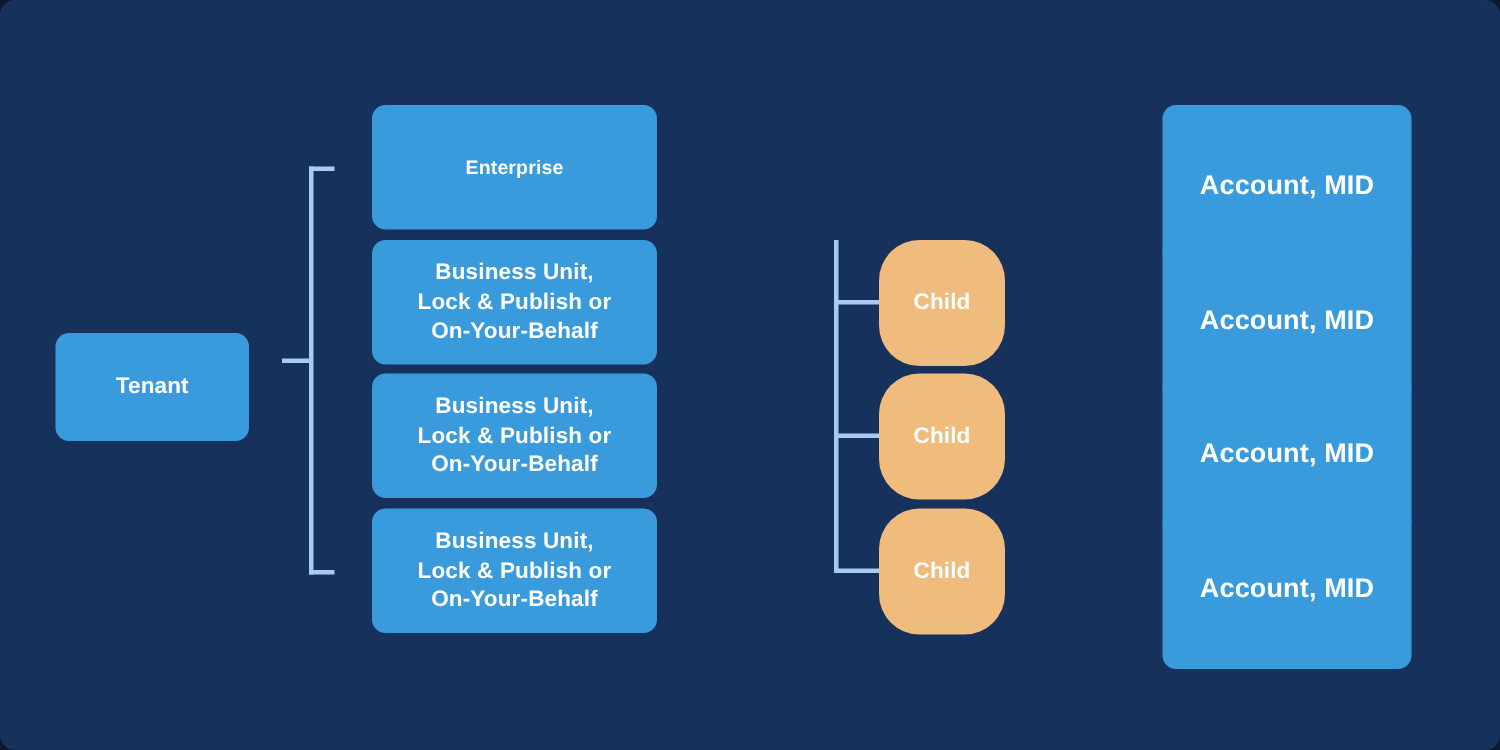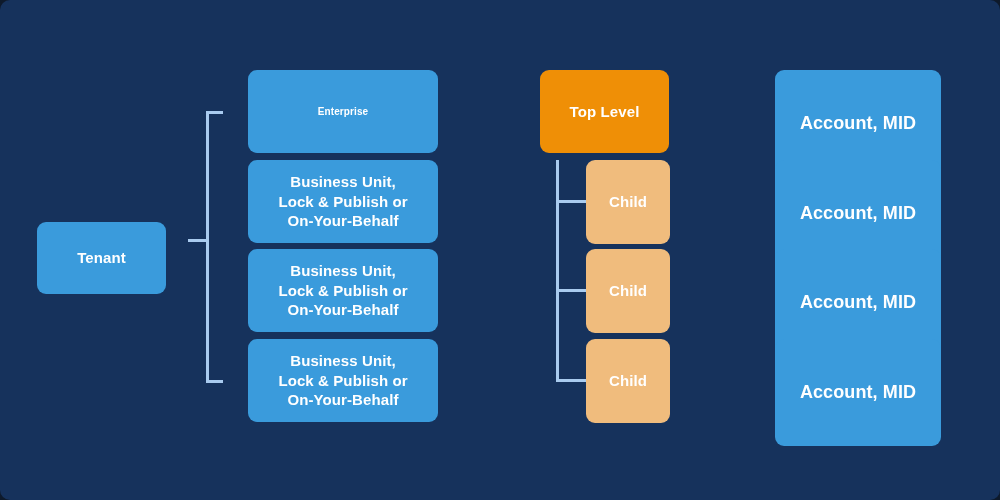--- a/index.html
+++ b/index.html
@@ -47,28 +47,28 @@
   }
 
   
   .tenant {
     left: 37px;  top: 222px;  width: 129px; height: 72px;
     font-size: 15px;
   }
 
   
   .col-bu { left: 248px; width: 190px; }
-  .bu-1 { top: 70px;  height: 83px; font-size: 10px; }
+  .bu-1 { top: 70px;  height: 83px; font-size: 13px; }
   .bu-2 { top: 160px; height: 83px; font-size: 15px; }
   .bu-3 { top: 249px; height: 83px; font-size: 15px; }
   .bu-4 { top: 339px; height: 83px; font-size: 15px; }
 
   
   .toplevel { left: 540px; top: 70px; width: 129px; height: 83px; font-size: 15px; }
-  .child { left: 586px; width: 84px; height: 84px; font-size: 15px; }
+  .child { left: 586px; width: 84px; height: 84px; font-size: 15px; border-radius: 27px; }
   .child-1 { top: 160px; }
   .child-2 { top: 249px; }
   .child-3 { top: 339px; }
 
   
   .acct { left: 775px; width: 166px; height: 107px; font-size: 18px; }
   .acct-1 { top: 70px; }
   .acct-2 { top: 160px; }
   .acct-3 { top: 249px; }
   .acct-4 { top: 339px; }
@@ -126,21 +126,20 @@
   </div>
 
   <div class="node node-blue col-bu bu-4">
     <span>
       <span>Business Unit,</span><br>
       <span>Lock &amp; Publish or</span><br>
       <span>On-Your-Behalf</span>
     </span>
   </div>
 
-  <div class="node node-orange toplevel">Top Level</div>
 
   <div class="node node-tan child child-1">Child</div>
 
   <div class="node node-tan child child-2">Child</div>
 
   <div class="node node-tan child child-3">Child</div>
 
   <div class="node node-blue acct acct-1">Account, MID</div>
 
   <div class="node node-blue acct acct-2">Account, MID</div>

